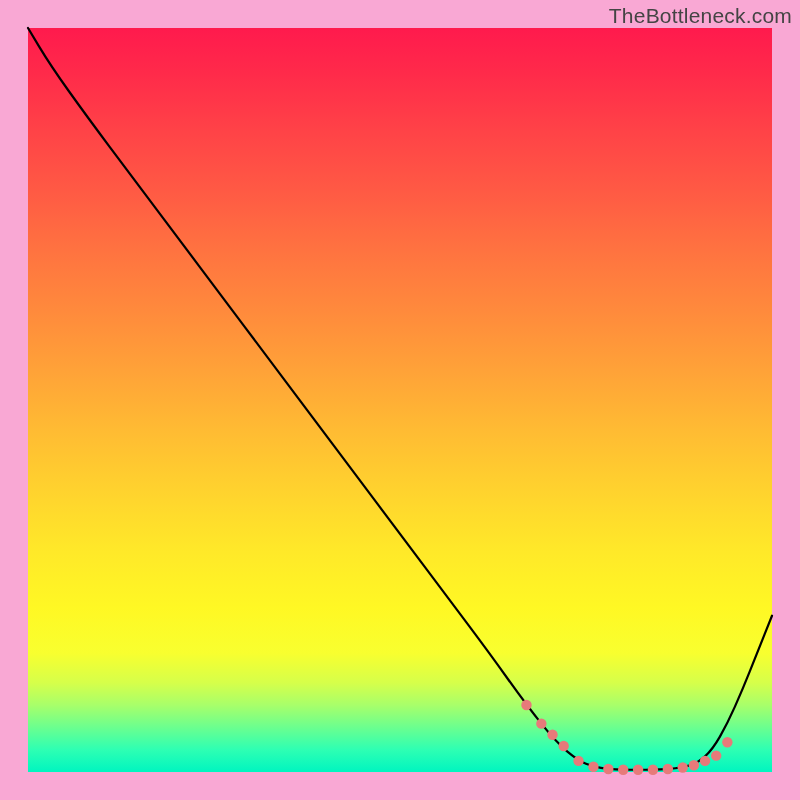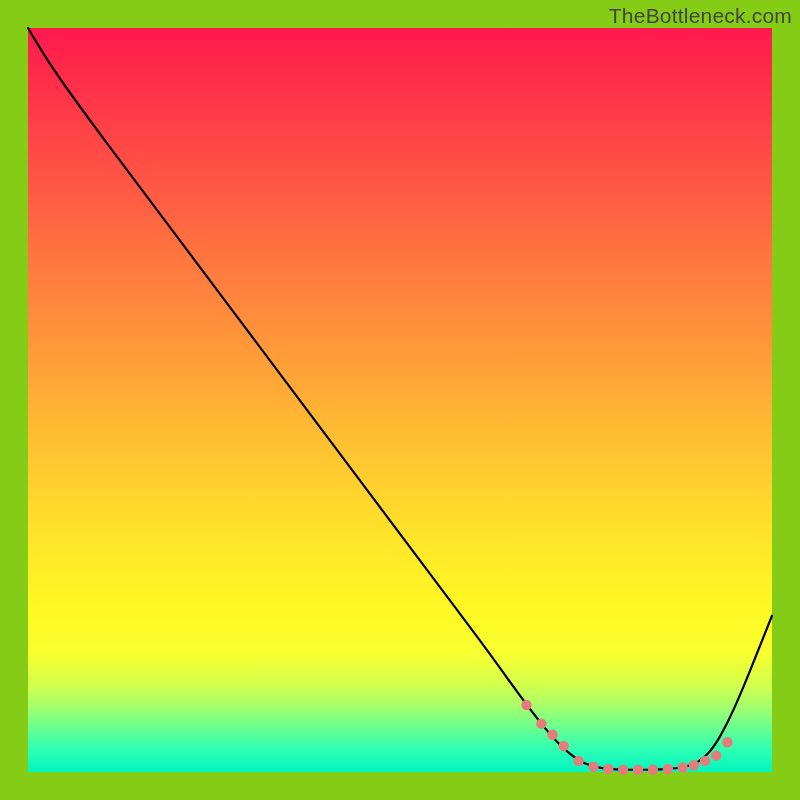--- a/index.html
+++ b/index.html
@@ -8,21 +8,21 @@
     width: 800px;
     height: 800px;
     background: #000000;
     overflow: hidden;
     font-family: Arial, Helvetica, sans-serif;
   }
   .frame {
     position: relative;
     width: 800px;
     height: 800px;
-    background: #84cc16;
+    background: #f9a8d4;
   }
   .watermark {
     position: absolute;
     top: 4px;
     right: 8px;
     color: #444444;
     font-size: 21px;
     font-weight: 500;
     letter-spacing: 0.2px;
     z-index: 10;

